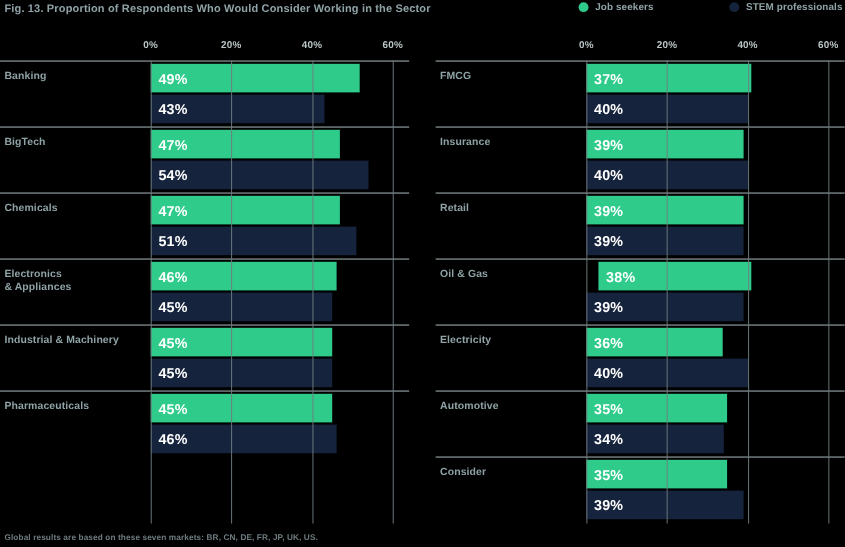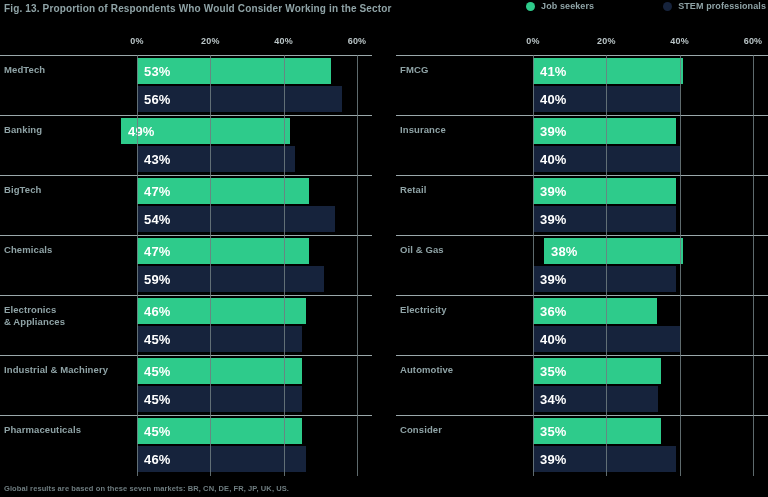--- a/index.html
+++ b/index.html
@@ -174,31 +174,22 @@
   <div class="panel left">
     <div class="axis">
         <div class="axis-tick" style="left: 137px;">0%</div>
         <div class="axis-tick" style="left: 210.333px;">20%</div>
         <div class="axis-tick" style="left: 283.667px;">40%</div>
         <div class="axis-tick" style="left: 357px;">60%</div>
       </div>
     <div class="plot">
       <div class="rows">
           <div class="row">
-            <div class="row-label">MedTech</div>
-            <div class="bar seekers" style="left: 137px; width: 194.333px;">
-              <span class="bar-value">53%</span>
-            </div>
-            <div class="bar stem" style="left: 137px; width: 205.333px;">
-              <span class="bar-value">56%</span>
-            </div>
-          </div>
-          <div class="row">
             <div class="row-label">Banking</div>
-            <div class="bar seekers" style="left: 121px; width: 169px;">
+            <div class="bar seekers" style="left: 137px; width: 190px;">
               <span class="bar-value">49%</span>
             </div>
             <div class="bar stem" style="left: 137px; width: 157.667px; text-align: center;">
               <span class="bar-value">43%</span>
             </div>
           </div>
           <div class="row">
             <div class="row-label">BigTech</div>
             <div class="bar seekers" style="left: 137px; width: 172.333px;">
               <span class="bar-value">47%</span>
@@ -206,21 +197,21 @@
             <div class="bar stem" style="left: 137px; width: 198px;">
               <span class="bar-value">54%</span>
             </div>
           </div>
           <div class="row">
             <div class="row-label">Chemicals</div>
             <div class="bar seekers" style="left: 137px; width: 172.333px;">
               <span class="bar-value">47%</span>
             </div>
             <div class="bar stem" style="left: 137px; width: 187px;">
-              <span class="bar-value">59%</span>
+              <span class="bar-value">51%</span>
             </div>
           </div>
           <div class="row">
             <div class="row-label">Electronics<br>&amp; Appliances</div>
             <div class="bar seekers" style="left: 137px; width: 168.667px;">
               <span class="bar-value">46%</span>
             </div>
             <div class="bar stem" style="left: 137px; width: 165px;">
               <span class="bar-value">45%</span>
             </div>
@@ -256,21 +247,21 @@
         <div class="axis-tick" style="left: 137px;">0%</div>
         <div class="axis-tick" style="left: 210.333px;">20%</div>
         <div class="axis-tick" style="left: 283.667px;">40%</div>
         <div class="axis-tick" style="left: 357px;">60%</div>
       </div>
     <div class="plot">
       <div class="rows">
           <div class="row">
             <div class="row-label">FMCG</div>
             <div class="bar seekers" style="left: 137px; width: 150.333px;">
-              <span class="bar-value">41%</span>
+              <span class="bar-value">37%</span>
             </div>
             <div class="bar stem" style="left: 137px; width: 146.667px;">
               <span class="bar-value">40%</span>
             </div>
           </div>
           <div class="row">
             <div class="row-label">Insurance</div>
             <div class="bar seekers" style="left: 137px; width: 143px;">
               <span class="bar-value">39%</span>
             </div>

